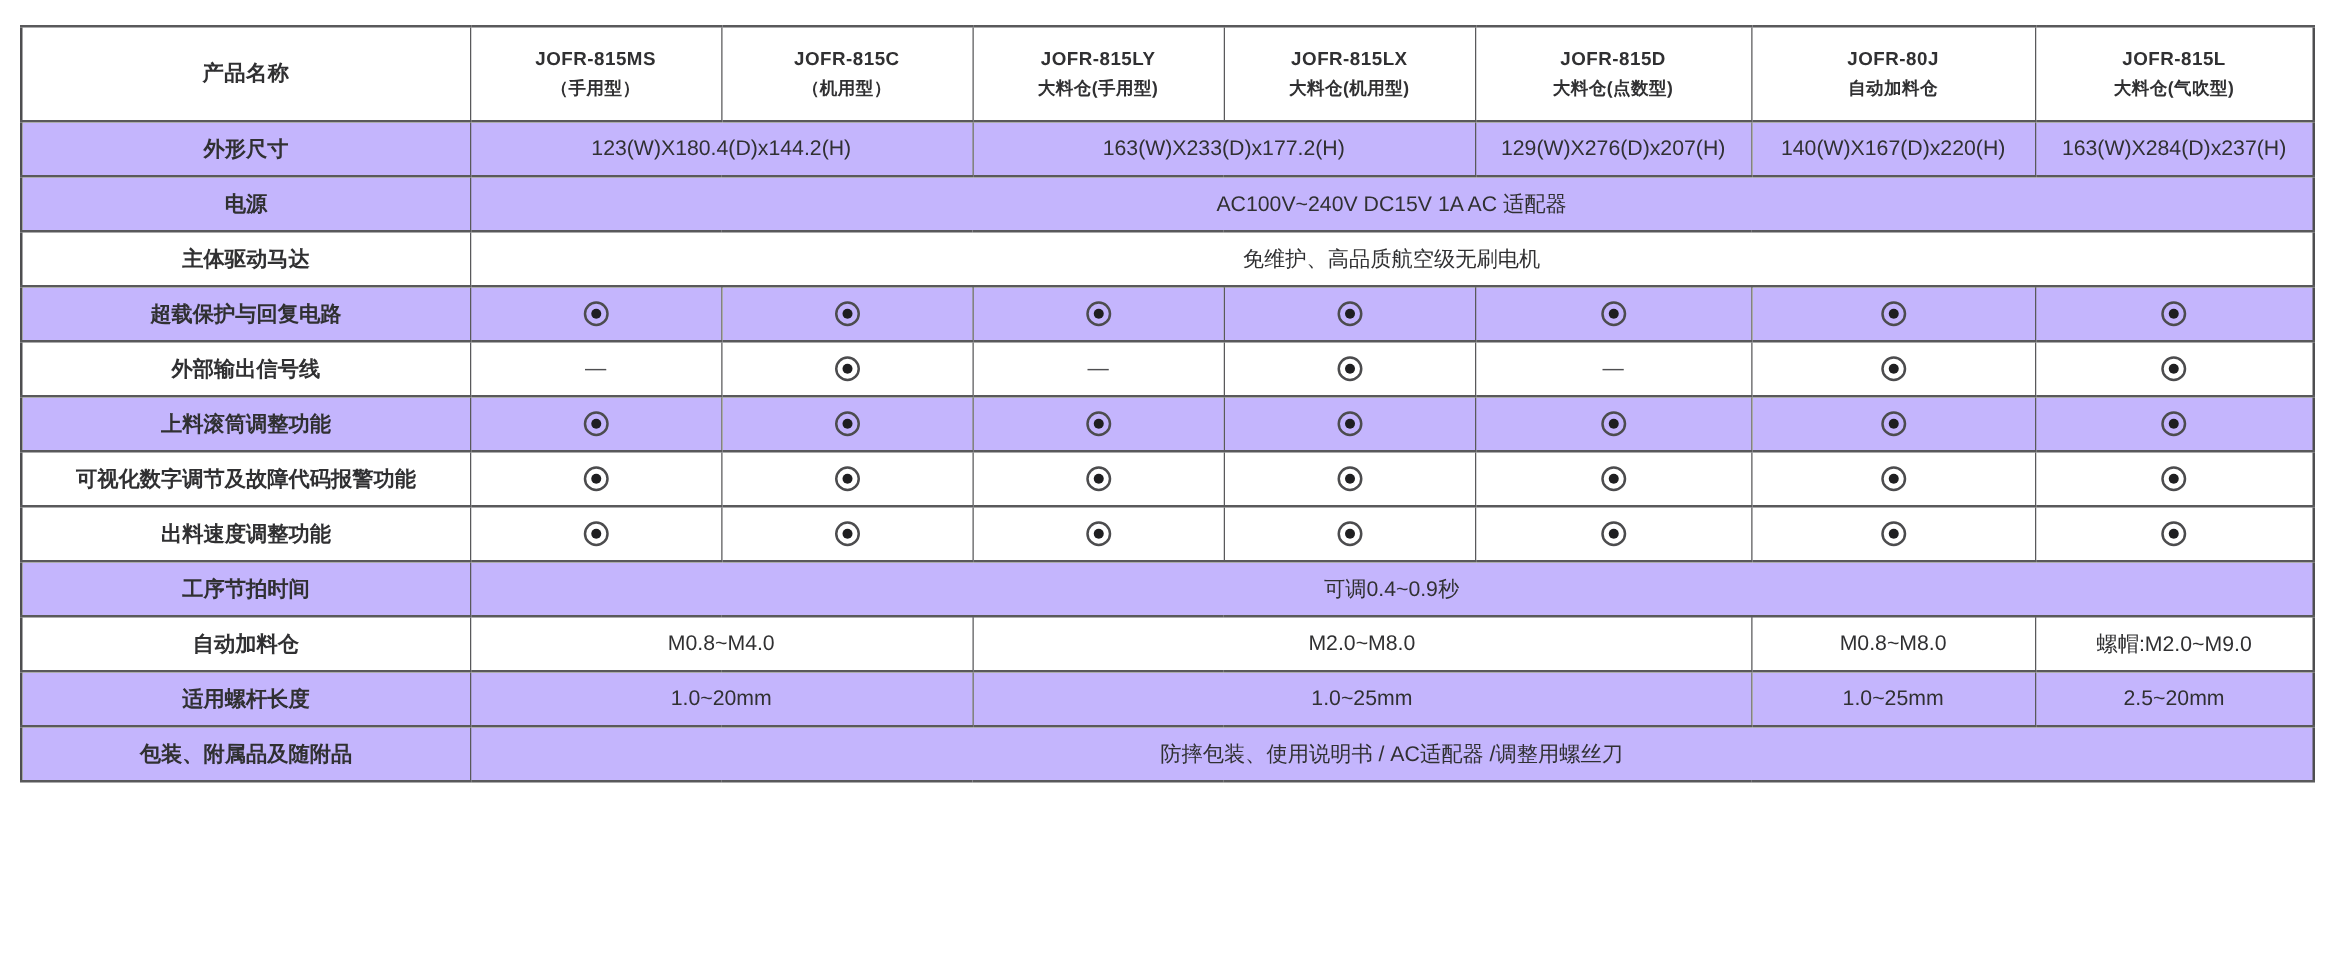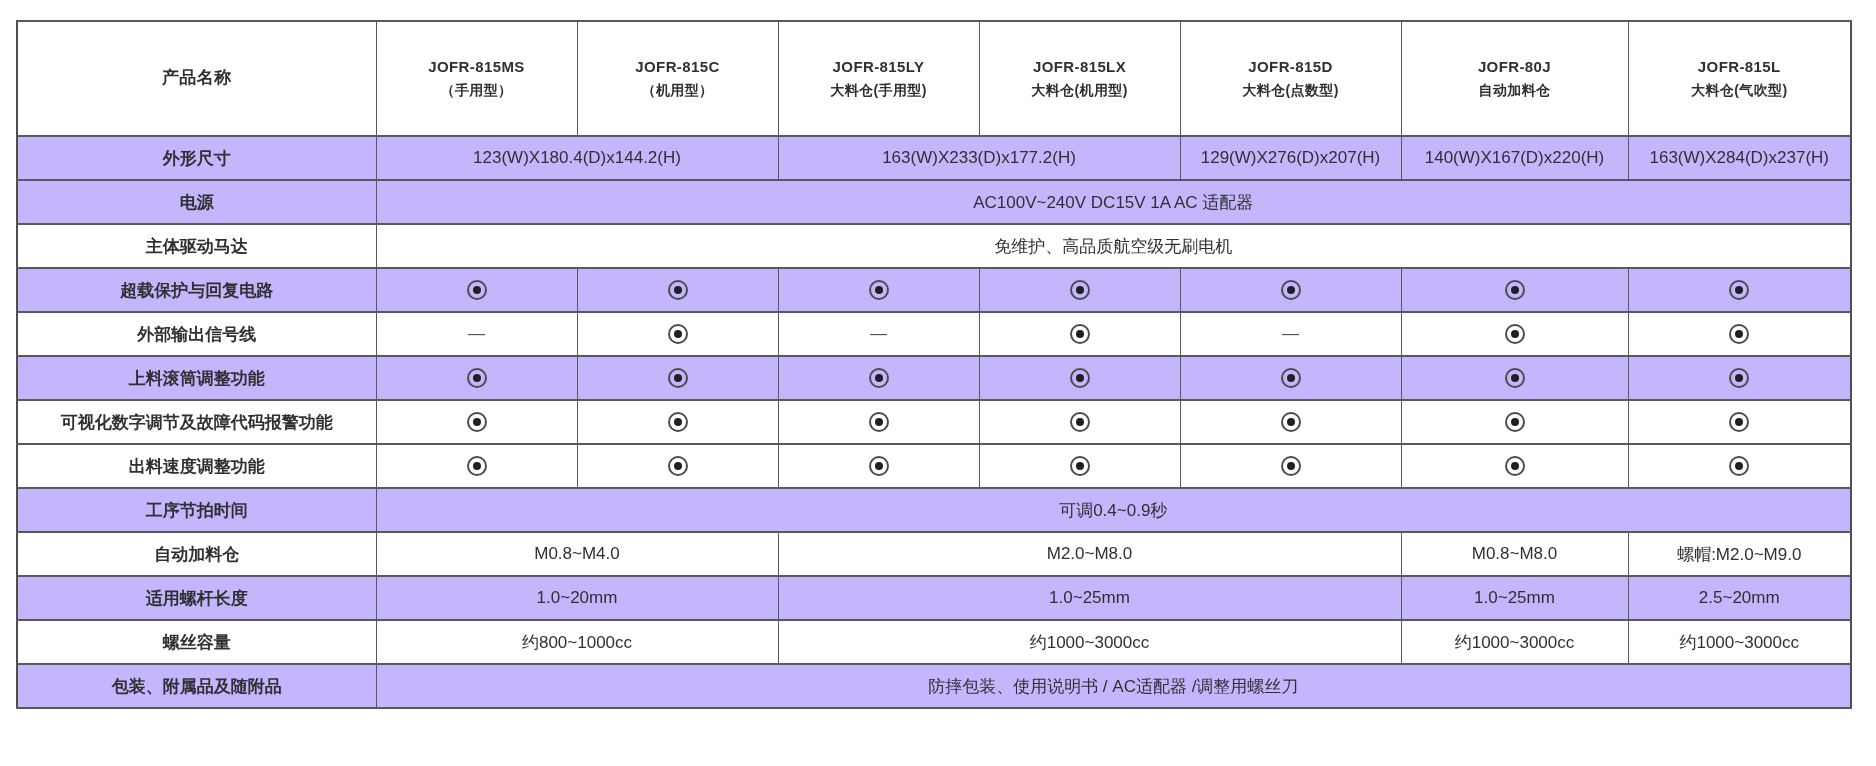--- a/index.html
+++ b/index.html
@@ -11,21 +11,21 @@
     position:absolute;left:16px;top:20px;width:1834px;
     border-collapse:collapse;table-layout:fixed;
     border:2px solid #4e4e50;
   }
   th,td{
     border:1px solid #59595b;
     border-top-width:2px;border-bottom-width:2px;
     text-align:center;vertical-align:middle;padding:0 4px;
     overflow:hidden;white-space:nowrap;
   }
-  thead tr{height:115px;background:#ffffff;}
+  thead tr{height:76px;background:#ffffff;}
   tbody tr{height:44px;background:#ffffff;}
   tbody tr.shaded{background:#c4b5fd;}
   .head-cell{font-size:18px;font-weight:600;letter-spacing:.4px;line-height:1.35;}
   .model{font-size:15px;font-weight:600;}
   .model-sub{font-size:14px;font-weight:600;margin-top:3px;}
   .row-label{font-size:17px;font-weight:600;}
   td{font-size:17px;font-weight:500;}
   
   .dot{
     display:inline-block;width:20px;height:20px;box-sizing:border-box;
@@ -163,26 +163,19 @@
           <td colspan="1">M0.8~M8.0</td>
           <td colspan="1">螺帽:M2.0~M9.0</td>
         </tr>
         <tr class="shaded">
           <th class="row-label">适用螺杆长度</th>
           <td colspan="2">1.0~20mm</td>
           <td colspan="3">1.0~25mm</td>
           <td colspan="1">1.0~25mm</td>
           <td colspan="1">2.5~20mm</td>
         </tr>
-        <tr>
-          <th class="row-label">螺丝容量</th>
-          <td colspan="2">约800~1000cc</td>
-          <td colspan="3">约1000~3000cc</td>
-          <td colspan="1">约1000~3000cc</td>
-          <td colspan="1">约1000~3000cc</td>
-        </tr>
         <tr class="shaded">
           <th class="row-label">包装、附属品及随附品</th>
           <td colspan="7">防摔包装、使用说明书 / AC适配器 /调整用螺丝刀</td>
         </tr>
       </tbody>
   </table>
 </div>
 
 </body></html>

